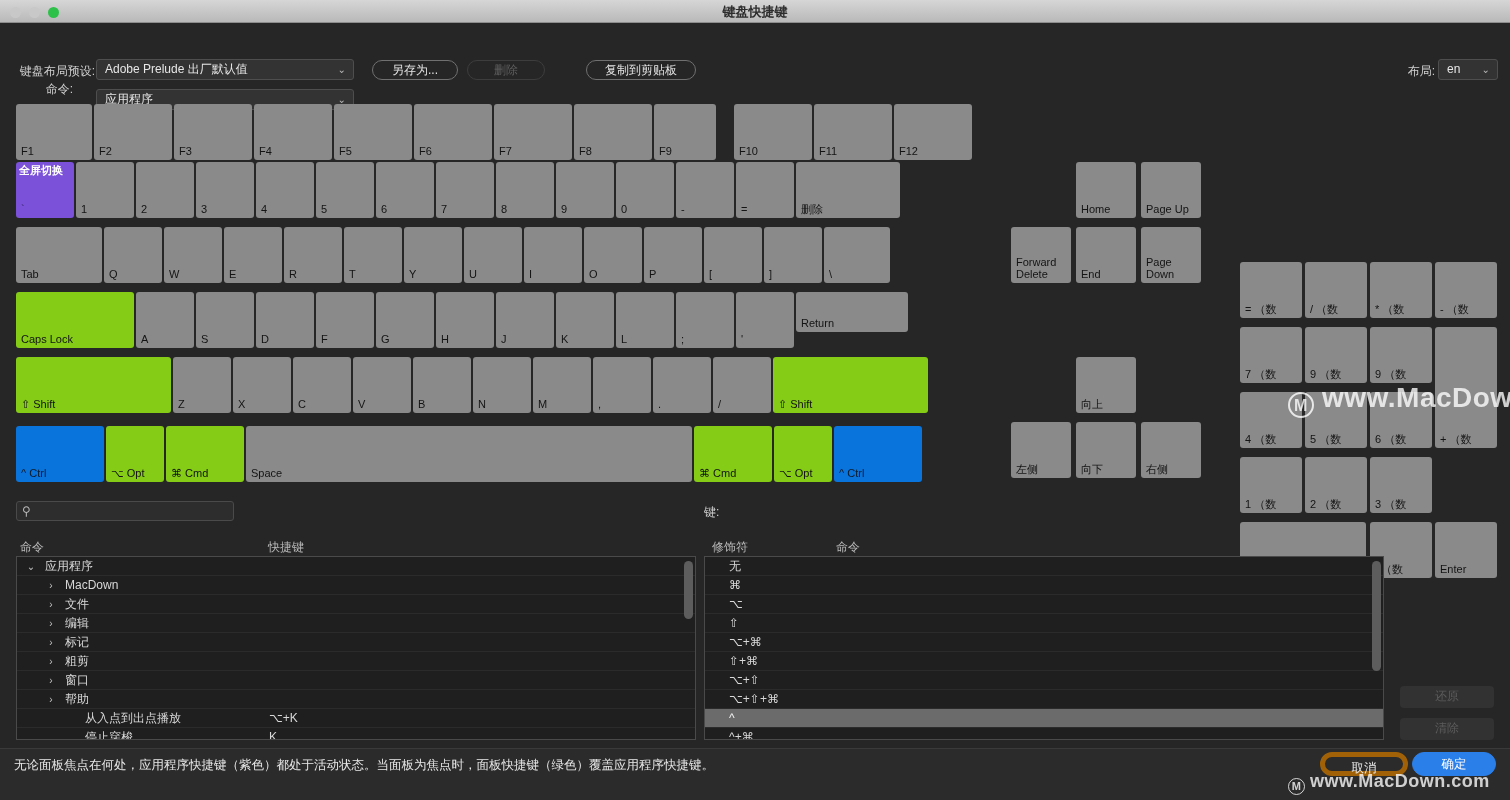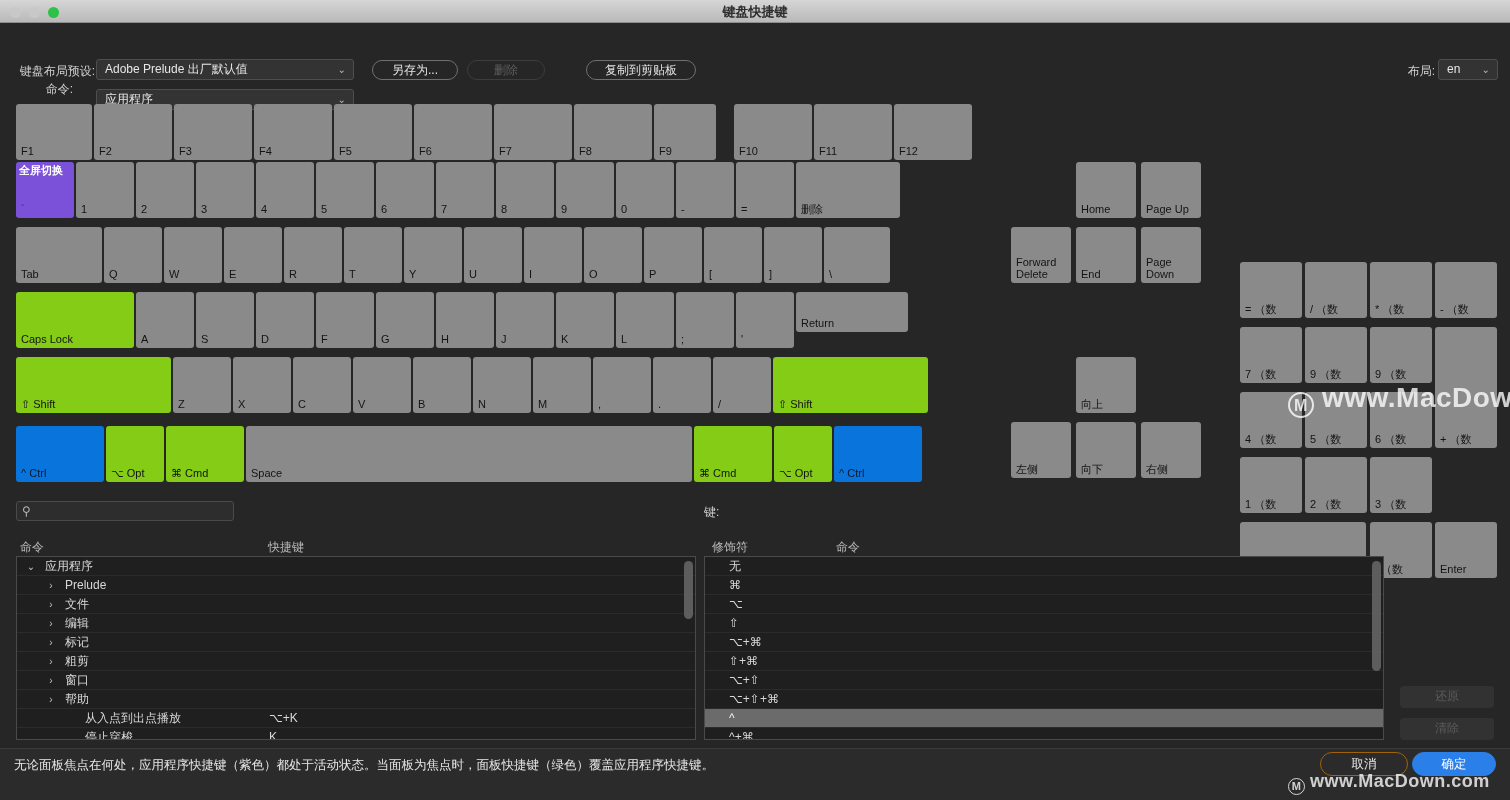--- a/index.html
+++ b/index.html
@@ -145,21 +145,21 @@
   }
   #hint {
     position: absolute; left: 14px; top: 8px; font-size: 12.5px; color: #e8e8e8;
   }
   .footbtn {
     position: absolute; height: 24px; line-height: 22px; text-align: center;
     border-radius: 12px; font-size: 12.5px;
   }
   #btn-cancel {
     left: 1320px; top: 752px; width: 88px;
-    border: 1px solid #a16207; color: #ececec; background: transparent;
+    border: 5px solid #a16207; color: #ececec; background: transparent;
   }
   #btn-ok {
     left: 1412px; top: 752px; width: 84px;
     background: #2b7fe8; color: #ffffff; border: 1px solid #2b7fe8;
   }
 
   
   .wm {
     position: absolute; font-size: 28px; font-weight: bold;
     color: rgba(255,255,255,0.78); letter-spacing: 0.5px;
@@ -520,21 +520,21 @@
 
 <div class="listbox" id="list-left">
   <div id="ll-rows">
       <div class="row">
         <span class="twisty" style="left: 8px;">⌄</span>
         <span class="name" style="left: 28px;">应用程序</span>
         <span class="sc"></span>
       </div>
       <div class="row">
         <span class="twisty" style="left: 28px;">›</span>
-        <span class="name" style="left: 48px;">Prelude</span>
+        <span class="name" style="left: 48px;">MacDown</span>
         <span class="sc"></span>
       </div>
       <div class="row">
         <span class="twisty" style="left: 28px;">›</span>
         <span class="name" style="left: 48px;">文件</span>
         <span class="sc"></span>
       </div>
       <div class="row">
         <span class="twisty" style="left: 28px;">›</span>
         <span class="name" style="left: 48px;">编辑</span>

